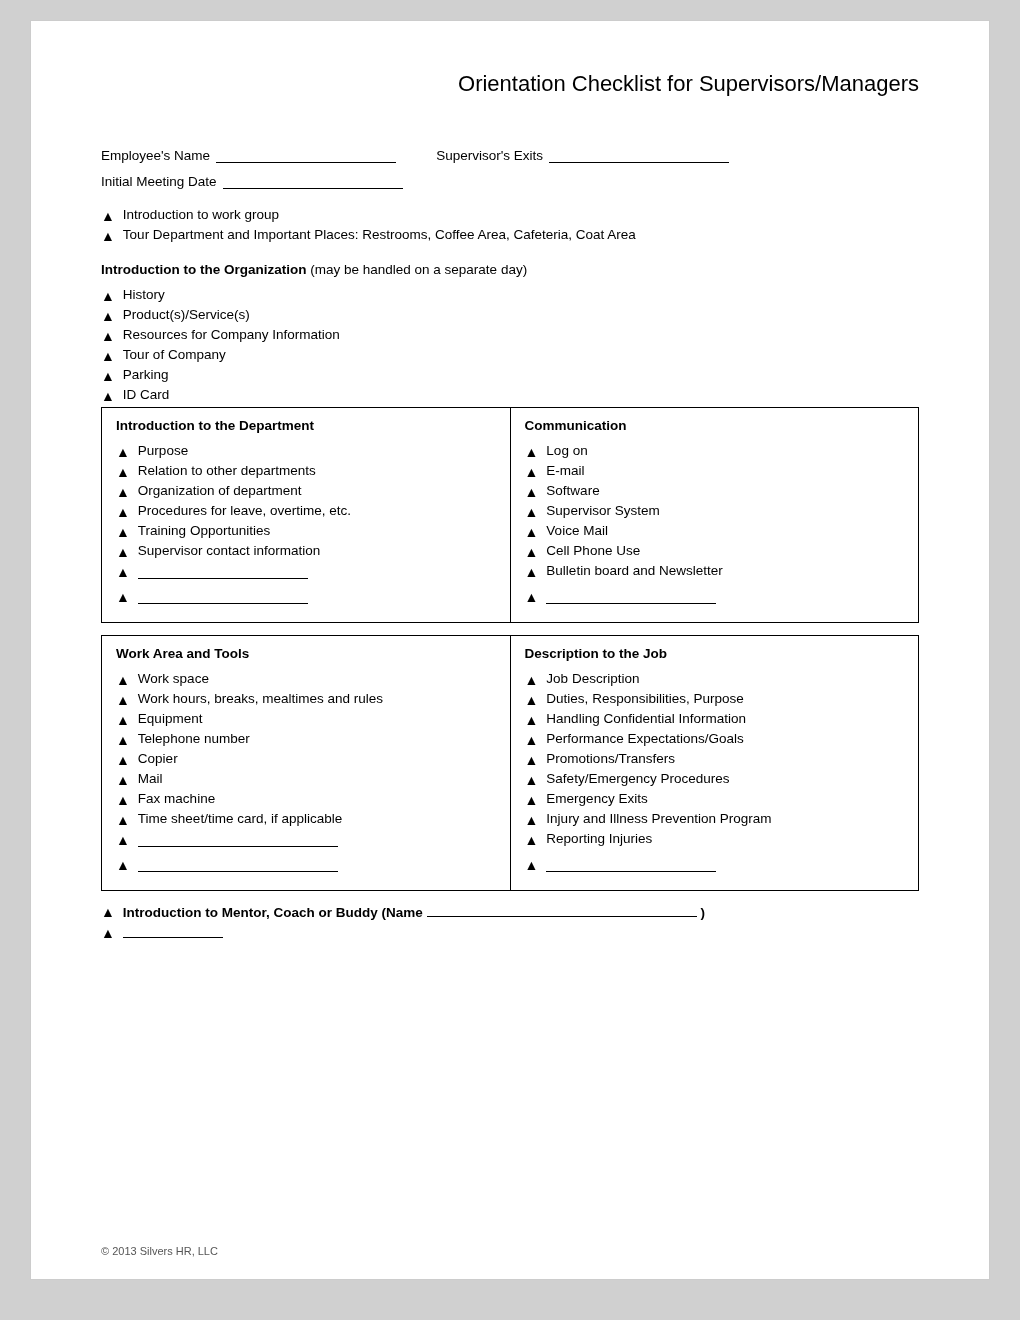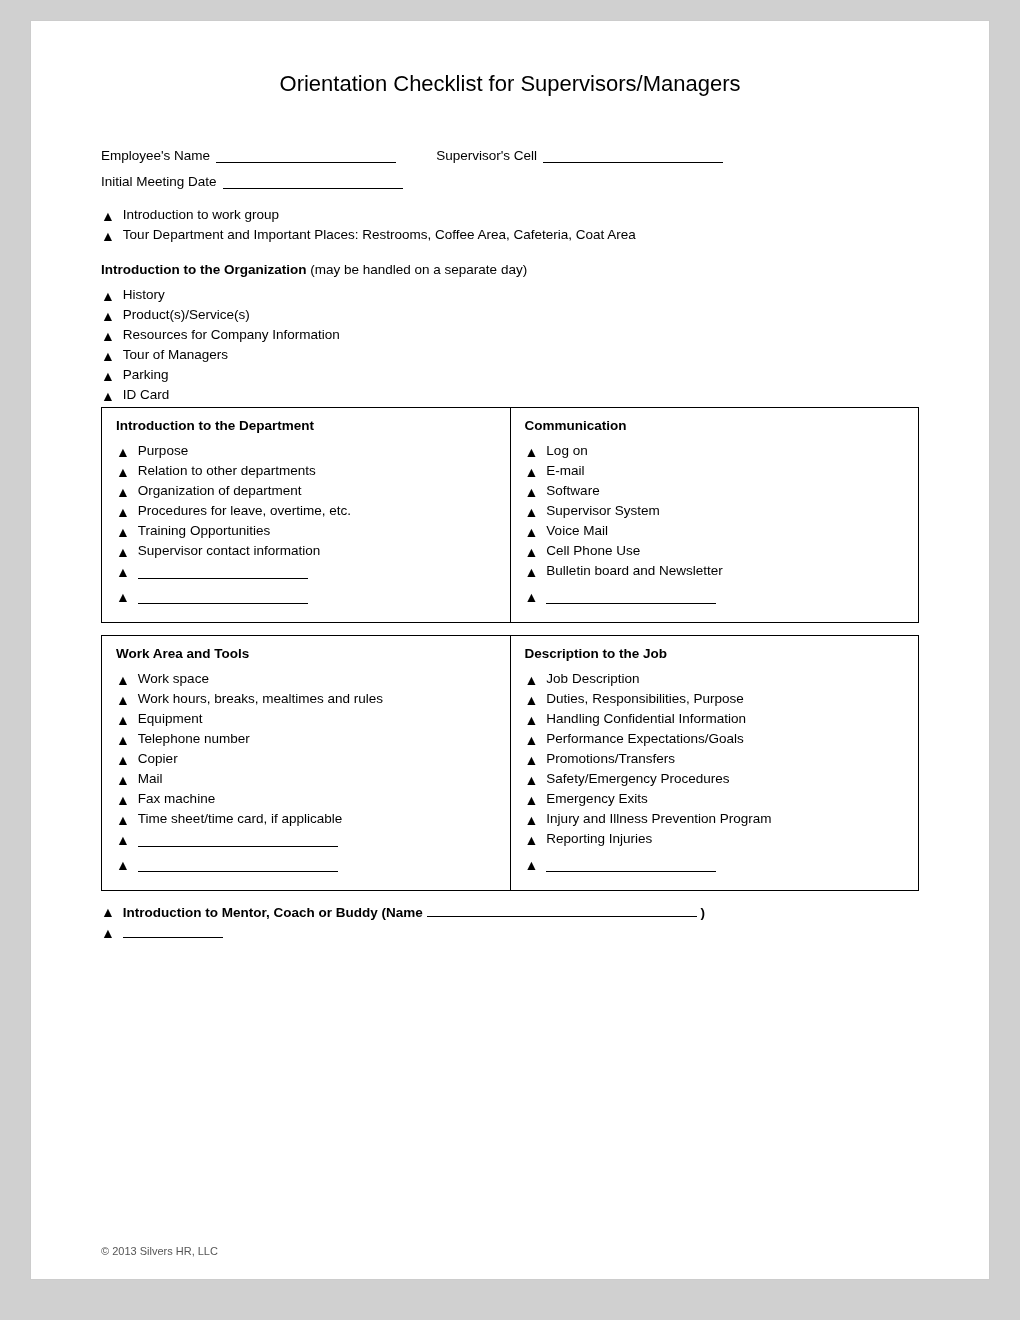--- a/index.html
+++ b/index.html
@@ -14,21 +14,21 @@
     }
     .page {
       background: #fff;
       width: 960px;
       min-height: 1260px;
       padding: 50px 70px 60px 70px;
       position: relative;
       border: 1px solid #ccc;
     }
     .title {
-      text-align: center;
+      text-align: right;
       font-size: 22px;
       font-weight: normal;
       margin-bottom: 50px;
       color: #000;
     }
     .form-fields {
       margin-bottom: 18px;
     }
     .form-row {
       display: flex;
@@ -150,21 +150,21 @@
 
   <h1 class="title">Orientation Checklist for Supervisors/Managers</h1>
 
   <div class="form-fields">
     <div class="form-row">
       <span>
         <span>Employee's Name</span>
         <span class="underline underline-sm"></span>
       </span>
       <span>
-        <span>Supervisor's Cell</span>
+        <span>Supervisor's Exits</span>
         <span class="underline underline-sm"></span>
       </span>
     </div>
     <div class="form-row">
       <span>
         <span>Initial Meeting Date</span>
         <span class="underline underline-sm"></span>
       </span>
     </div>
   </div>
@@ -193,21 +193,21 @@
     <li>
       <span class="bullet-icon">▲</span>
       <span>Product(s)/Service(s)</span>
     </li>
     <li>
       <span class="bullet-icon">▲</span>
       <span>Resources for Company Information</span>
     </li>
     <li>
       <span class="bullet-icon">▲</span>
-      <span>Tour of Managers</span>
+      <span>Tour of Company</span>
     </li>
     <li>
       <span class="bullet-icon">▲</span>
       <span>Parking</span>
     </li>
     <li>
       <span class="bullet-icon">▲</span>
       <span>ID Card</span>
     </li>
   </ul>

